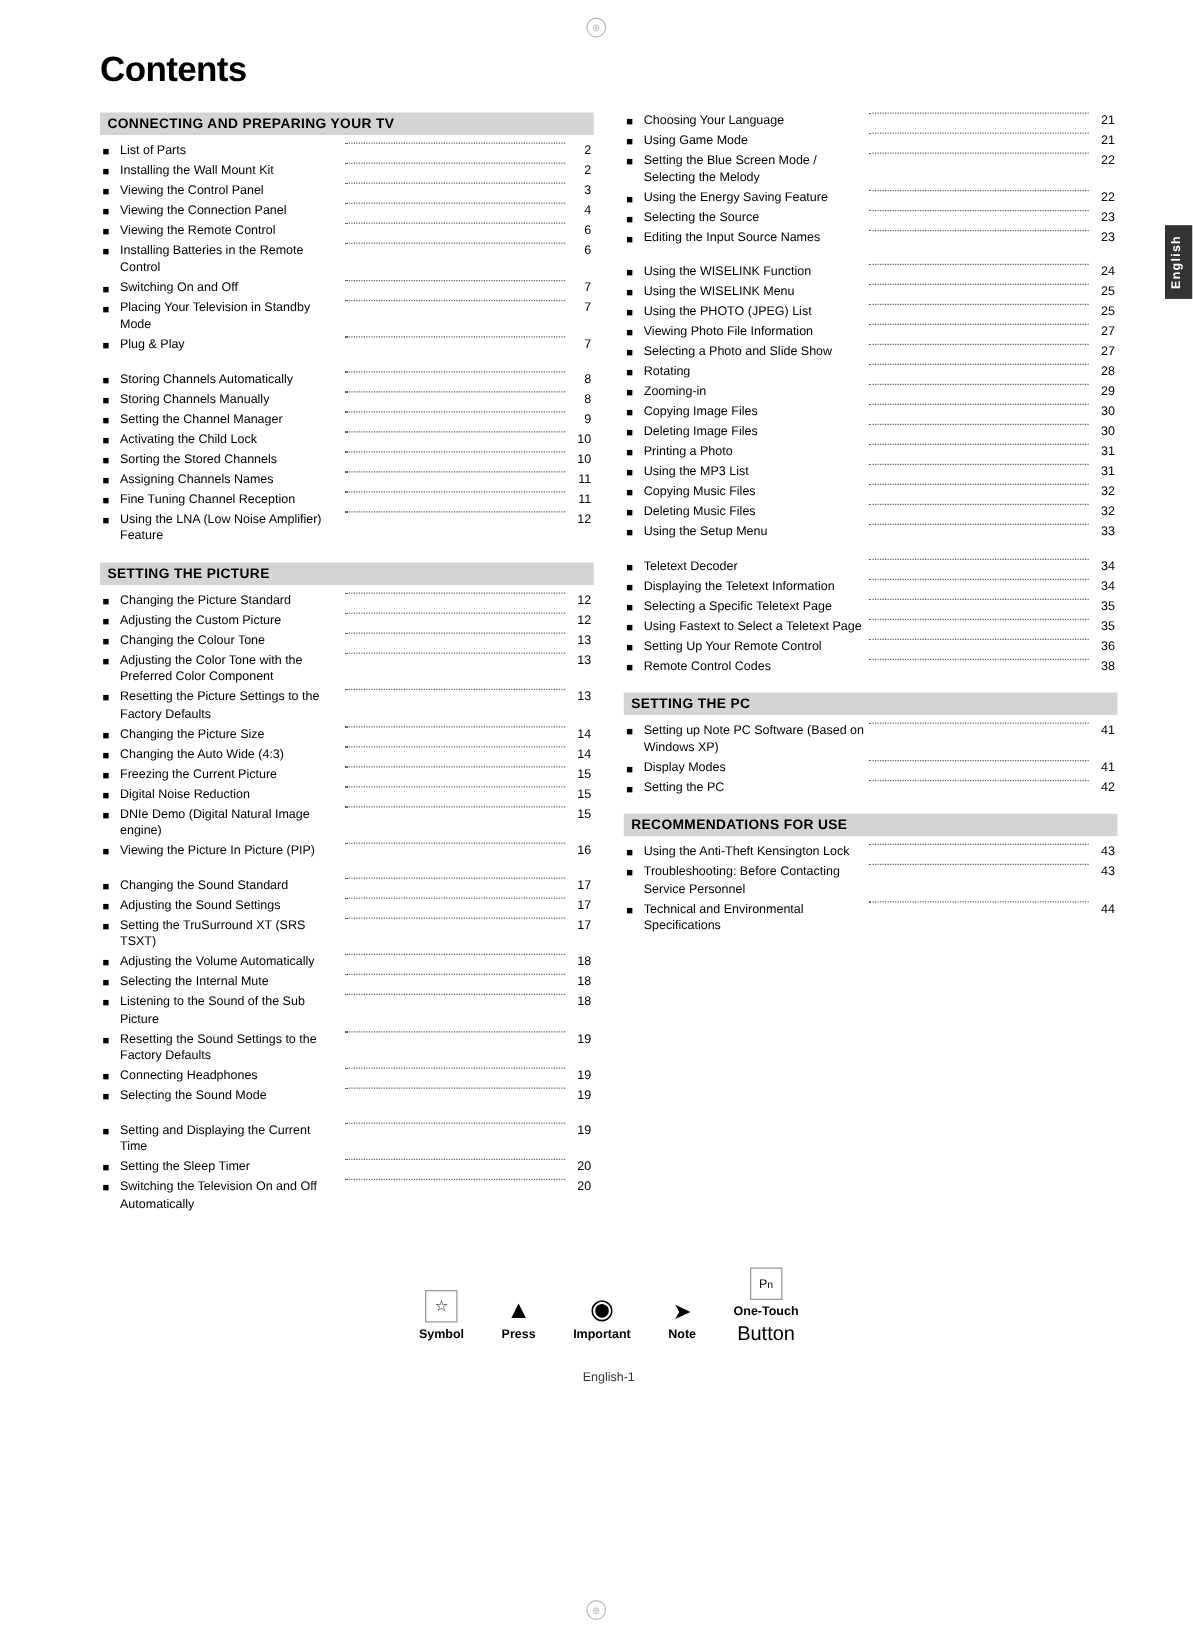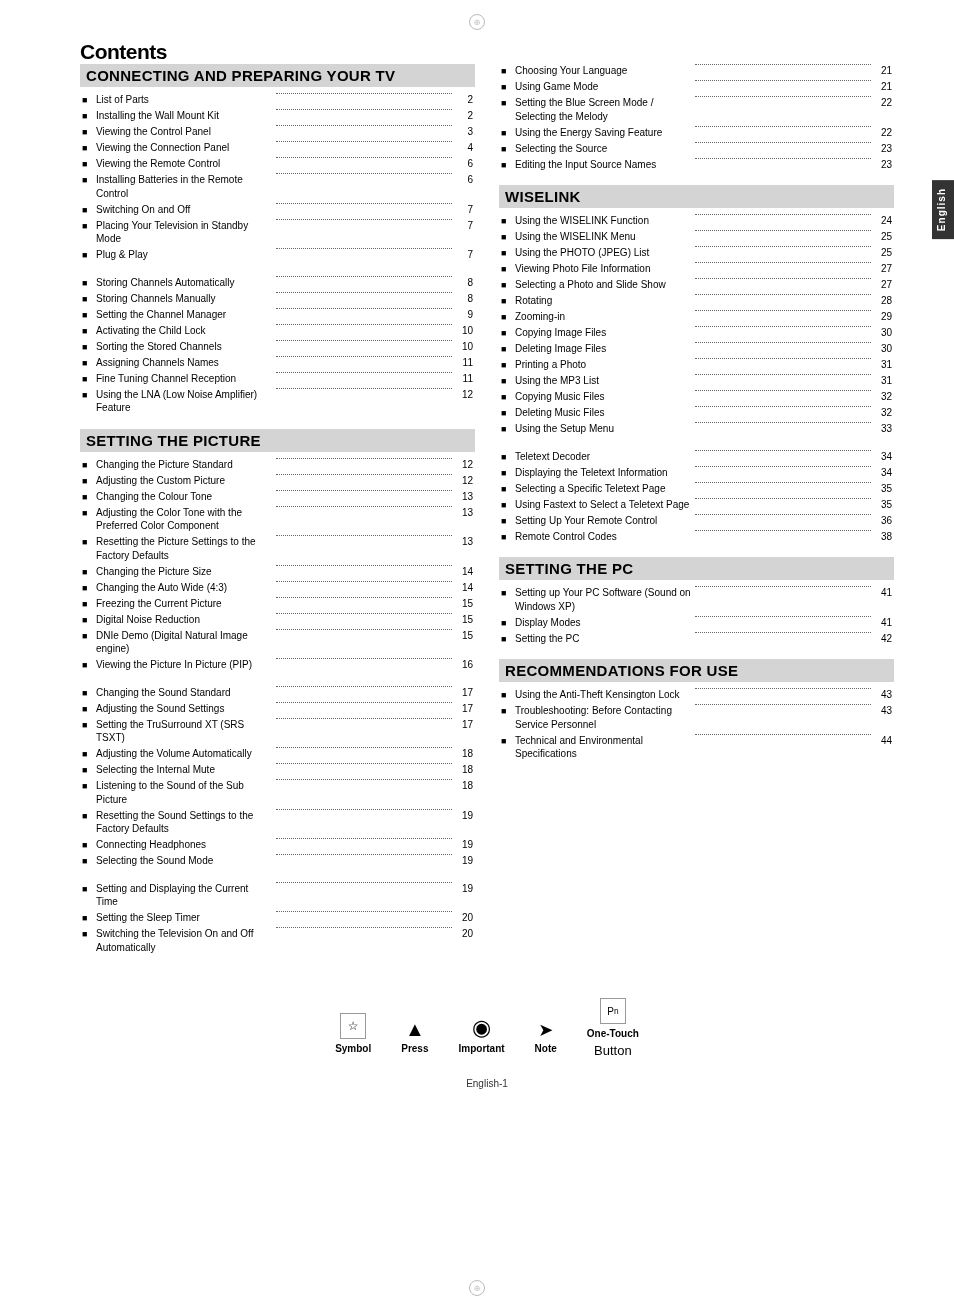--- a/index.html
+++ b/index.html
@@ -25,41 +25,41 @@
       writing-mode: vertical-rl;
       text-orientation: mixed;
       transform: rotate(180deg);
       font-size: 10px;
       font-weight: bold;
       padding: 8px 4px;
       letter-spacing: 1px;
     }
 
     h1.title {
-      font-size: 21px;
+      font-size: 28px;
       font-weight: 900;
-      margin-bottom: 0;
+      margin-bottom: 18px;
       letter-spacing: -0.5px;
     }
 
     .columns {
       display: flex;
       gap: 24px;
     }
     .col {
       flex: 1;
     }
 
     .section {
       margin-bottom: 14px;
     }
 
     .section-header {
       background: #d4d4d4;
-      font-size: 15px;
+      font-size: 11px;
       font-weight: 900;
       padding: 3px 6px;
       margin-bottom: 6px;
       letter-spacing: 0.3px;
       text-transform: uppercase;
     }
 
     .item-list {
       list-style: none;
       padding: 0 2px;
@@ -117,21 +117,21 @@
       font-size: 20px;
       line-height: 1;
     }
 
     .legend-label {
       font-size: 10px;
       font-weight: bold;
     }
 
     .legend-sublabel {
-      font-size: 13px;
+      font-size: 16px;
     }
 
     .symbol-box {
       border: 1px solid #999;
       width: 26px;
       height: 26px;
       display: flex;
       align-items: center;
       justify-content: center;
       font-size: 12px;
@@ -471,21 +471,20 @@
           </li>
           <li>
             <span class="bullet">■</span>
             <span class="item-text">Editing the Input Source Names</span>
             <span class="dots"></span>
             <span class="page-num">23</span>
           </li>
         </ul>
       </div>
       <div class="section">
-        <div class="section-header">WISELINK</div>
         <ul class="item-list">
           <li>
             <span class="bullet">■</span>
             <span class="item-text">Using the WISELINK Function</span>
             <span class="dots"></span>
             <span class="page-num">24</span>
           </li>
           <li>
             <span class="bullet">■</span>
             <span class="item-text">Using the WISELINK Menu</span>
@@ -604,21 +603,21 @@
             <span class="dots"></span>
             <span class="page-num">38</span>
           </li>
         </ul>
       </div>
       <div class="section">
         <div class="section-header">SETTING THE PC</div>
         <ul class="item-list">
           <li>
             <span class="bullet">■</span>
-            <span class="item-text">Setting up Your PC Software (Sound on Windows XP)</span>
+            <span class="item-text">Setting up Note PC Software (Based on Windows XP)</span>
             <span class="dots"></span>
             <span class="page-num">41</span>
           </li>
           <li>
             <span class="bullet">■</span>
             <span class="item-text">Display Modes</span>
             <span class="dots"></span>
             <span class="page-num">41</span>
           </li>
           <li>

